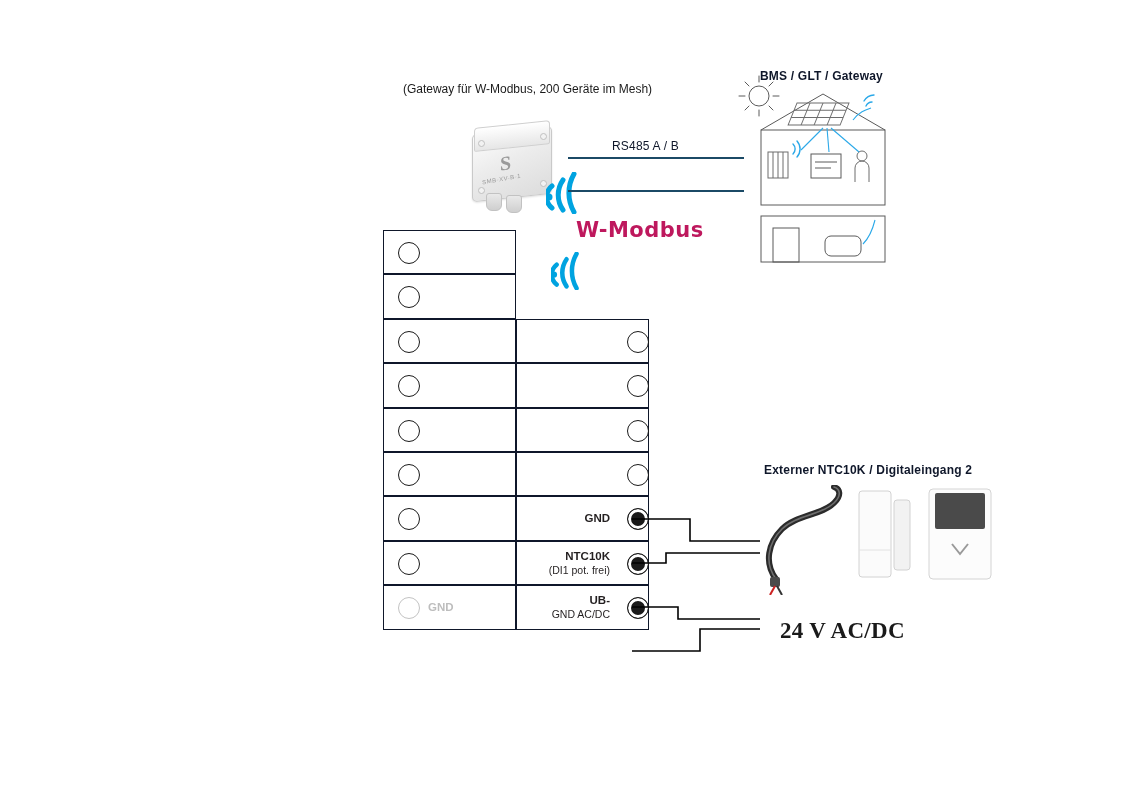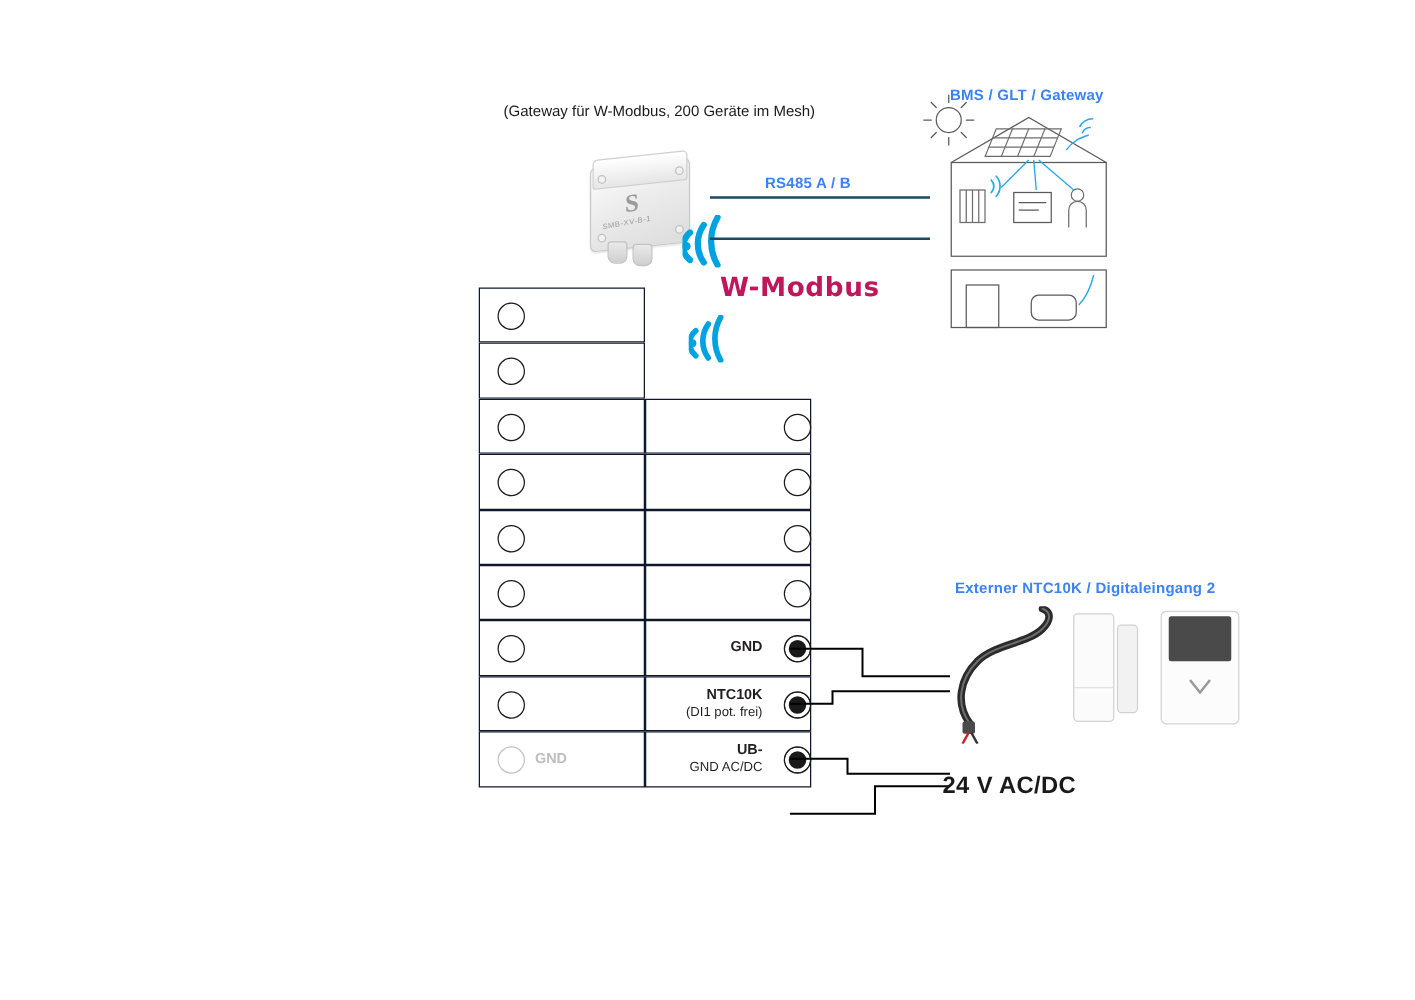--- a/index.html
+++ b/index.html
@@ -16,21 +16,21 @@
     width: 1132px;
     height: 800px;
     background: #ffffff;
     overflow: hidden;
   }
   .abs { position: absolute; }
 
   
   .lbl {
     font-size: 12px;
-    color: #3b82f6;
+    color: #0f172a;
     letter-spacing: 0.2px;
     white-space: nowrap;
   }
   .lbl-bold { font-weight: bold; }
 
   
   #gw-title {
     left: 315px; top: 80px; width: 425px;
     text-align: center;
   }
@@ -93,21 +93,21 @@
   }
   .wifi svg { display: block; }
 
   
   .line {
     position: absolute;
     background: #1b4a66;
   }
   .line-h { height: 1.5px; }
 
-  #rs485-label { left: 612px; top: 139px; font-size: 12px; font-weight: bold; }
+  #rs485-label { left: 612px; top: 139px; font-size: 12px; font-weight: normal; }
 
   
   #wmodbus {
     left: 576px; top: 218px;
     font-size: 21px;
     font-weight: bold;
     letter-spacing: 0.5px;
     color: #be185d;
     font-family: "DejaVu Sans", sans-serif;
   }
@@ -169,23 +169,23 @@
     position: absolute;
     left: 44px; top: 0; height: 100%;
     display: flex; align-items: center;
     font-size: 11.5px; color: #bdbdbd; font-weight: bold;
   }
   .left-txt .small { font-weight: normal; font-size: 10px; margin-left: 3px; }
 
   
   #ext-title { left: 764px; top: 463px; font-size: 12px; font-weight: bold; }
   #volt-label {
-    left: 754px; top: 618px;
-    font-size: 19px; font-weight: bold;
-    font-family: Liberation Sans, sans-serif;
+    left: 780px; top: 618px;
+    font-size: 23px; font-weight: bold;
+    font-family: Liberation Serif, serif;
     letter-spacing: .3px;
   }
 </style>
 </head>
 <body>
 
 <div id="stage">
 
   <div class="abs" id="gw-title">
     <div class="t2">(Gateway für W-Modbus, 200 Geräte im Mesh)</div>

